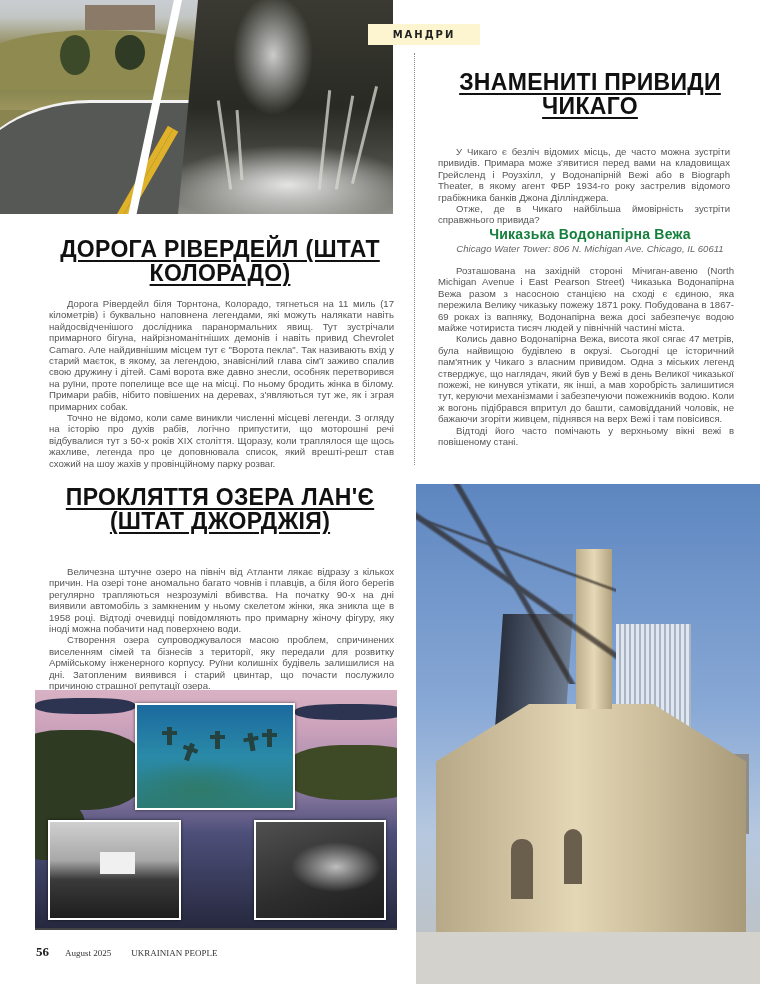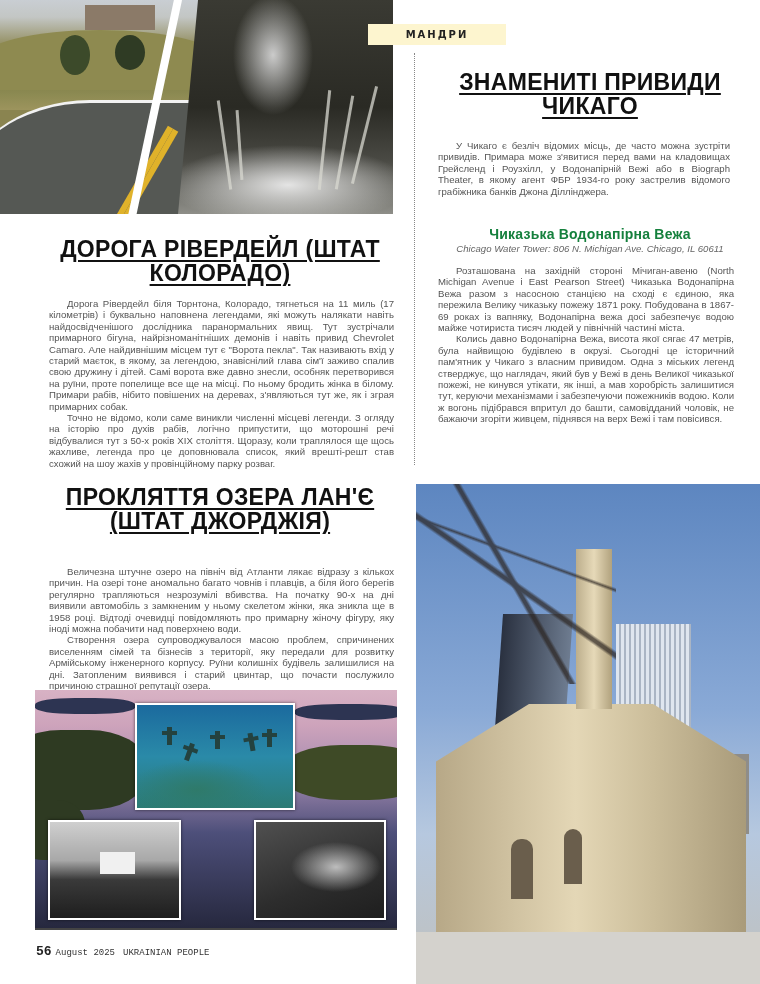--- a/index.html
+++ b/index.html
@@ -42,21 +42,21 @@
     background:
       radial-gradient(ellipse 40px 60px at 95px 55px, rgba(220,220,220,0.9), rgba(80,80,70,0) 100%),
       radial-gradient(ellipse 120px 40px at 110px 185px, rgba(235,235,235,0.95), rgba(60,60,55,0) 100%),
       linear-gradient(180deg, #3a3a33 0%, #2a2a24 50%, #4a4a44 75%, #8e8e88 100%);
     clip-path: polygon(20px 0, 100% 0, 100% 100%, 0 100%);
   }
   .photo-forest .trunk { position: absolute; width: 3px; background: #d8d8d0; opacity: 0.75; }
 
   
   .section-tag {
-    position: absolute; left: 368px; top: 24px; width: 138px; height: 21px;
+    position: absolute; left: 368px; top: 24px; width: 112px; height: 21px;
     background: #fdf5cf; color: #222; font-size: 10px; font-weight: bold;
     letter-spacing: 2px; display: flex; align-items: center; justify-content: center;
     font-family: "DejaVu Sans", sans-serif;
   }
 
   .col-divider {
     position: absolute; left: 414px; top: 53px; height: 412px;
     border-left: 1px dotted #888;
   }
 
@@ -69,21 +69,21 @@
   }
   .t-chicago { left: 420px; top: 70px; width: 340px; }
   .t-riverdale { left: 40px; top: 237px; width: 360px; }
   .t-lanier { left: 40px; top: 485px; width: 360px; }
 
   .body-text {
     position: absolute; font-size: 9.6px; line-height: 11.4px; color: #555;
     text-align: justify;
   }
   .body-text p { text-indent: 18px; }
-  .bt-chicago-intro { left: 438px; top: 140px; width: 292px; }
+  .bt-chicago-intro { left: 438px; top: 146px; width: 292px; }
   .bt-tower { left: 438px; top: 265px; width: 296px; }
   .bt-riverdale { left: 49px; top: 298px; width: 345px; }
   .bt-lanier { left: 49px; top: 566px; width: 345px; }
 
   .sub-heading {
     position: absolute; left: 420px; top: 226px; width: 340px; text-align: center;
     font-size: 14px; color: #15803d; font-weight: bold; letter-spacing: 0.2px;
   }
   .sub-address {
     position: absolute; left: 420px; top: 243px; width: 340px; text-align: center;
@@ -136,22 +136,22 @@
     position: absolute; left: 0; top: 0; width: 200px; height: 200px;
     background:
       linear-gradient(35deg, transparent 48%, #2b2420 49%, #2b2420 50%, transparent 51%),
       linear-gradient(60deg, transparent 48%, #2b2420 49%, #2b2420 50%, transparent 51%),
       linear-gradient(20deg, transparent 60%, #2b2420 61%, transparent 62%);
     opacity: 0.7;
   }
 
   
   .footer {
-    position: absolute; left: 36px; top: 944px; display: flex; align-items: baseline; gap: 4px;
-    font-family: Liberation Mono, monospace; color: #333;
+    position: absolute; left: 36px; top: 944px; display: flex; align-items: baseline; gap: 16px;
+    font-family: Liberation Serif, serif; color: #333;
   }
   .footer .page-num { font-size: 13px; font-weight: bold; color: #222; }
   .footer .issue { font-size: 9px; }
   .footer .mag { font-size: 9px; margin-left: 4px; }
 </style>
 </head>
 <body>
 
 <div class="photo-road">
   <div class="hill"></div>
@@ -170,26 +170,28 @@
   <div class="trunk" style="left:185px;top:85px;height:100px;transform:rotate(14deg)"></div>
 </div>
 <div class="diag-gap"></div>
 
 <div class="section-tag">МАНДРИ</div>
 <div class="col-divider"></div>
 
 <h1 class="article-title t-chicago">ЗНАМЕНИТІ ПРИВИДИ ЧИКАГО</h1>
 <div class="body-text bt-chicago-intro">
   <p>У Чикаго є безліч відомих місць, де часто можна зустріти привидів. Примара може з'явитися перед вами на кладовищах Грейсленд і Роузхілл, у Водонапірній Вежі або в Biograph Theater, в якому агент ФБР 1934-го року застрелив відомого грабіжника банків Джона Діллінджера.</p>
+  <p>Отже, де в Чикаго найбільша ймовірність зустріти справжнього привида?</p>
 </div>
 <div class="sub-heading">Чиказька Водонапірна Вежа</div>
 <div class="sub-address">Chicago Water Tower: 806 N. Michigan Ave. Chicago, IL 60611</div>
 <div class="body-text bt-tower">
   <p>Розташована на західній стороні Мічиган-авеню (North Michigan Avenue і East Pearson Street) Чиказька Водонапірна Вежа разом з насосною станцією на сході є єдиною, яка пережила Велику чиказьку пожежу 1871 року. Побудована в 1867-69 роках із вапняку, Водонапірна вежа досі забезпечує водою майже чотириста тисяч людей у північній частині міста.</p>
   <p>Колись давно Водонапірна Вежа, висота якої сягає 47 метрів, була найвищою будівлею в окрузі. Сьогодні це історичний пам'ятник у Чикаго з власним привидом. Одна з міських легенд стверджує, що наглядач, який був у Вежі в день Великої чиказької пожежі, не кинувся утікати, як інші, а мав хоробрість залишитися тут, керуючи механізмами і забезпечуючи пожежників водою. Коли ж вогонь підібрався впритул до башти, самовідданий чоловік, не бажаючи згоріти живцем, піднявся на верх Вежі і там повісився.</p>
+  <p>Відтоді його часто помічають у верхньому вікні вежі в повішеному стані.</p>
 </div>
 
 <h1 class="article-title t-riverdale">ДОРОГА РІВЕРДЕЙЛ (ШТАТ КОЛОРАДО)</h1>
 <div class="body-text bt-riverdale">
   <p>Дорога Рівердейл біля Торнтона, Колорадо, тягнеться на 11 миль (17 кілометрів) і буквально наповнена легендами, які можуть налякати навіть найдосвідченішого дослідника паранормальних явищ. Тут зустрічали примарного бігуна, найрізноманітніших демонів і навіть привид Chevrolet Camaro. Але найдивнішим місцем тут є "Ворота пекла". Так називають вхід у старий маєток, в якому, за легендою, знавіснілий глава сім'ї заживо спалив свою дружину і дітей. Самі ворота вже давно знесли, особняк перетворився на руїни, проте попелище все ще на місці. По ньому бродить жінка в білому. Примари рабів, нібито повішених на деревах, з'являються тут же, як і зграя примарних собак.</p>
   <p>Точно не відомо, коли саме виникли численні місцеві легенди. З огляду на історію про духів рабів, логічно припустити, що моторошні речі відбувалися тут з 50-х років XIX століття. Щоразу, коли траплялося ще щось жахливе, легенда про це доповнювала список, який врешті-решт став схожий на шоу жахів у провінційному парку розваг.</p>
 </div>
 
 <h1 class="article-title t-lanier">ПРОКЛЯТТЯ ОЗЕРА ЛАН'Є (ШТАТ ДЖОРДЖІЯ)</h1>
 <div class="body-text bt-lanier">

